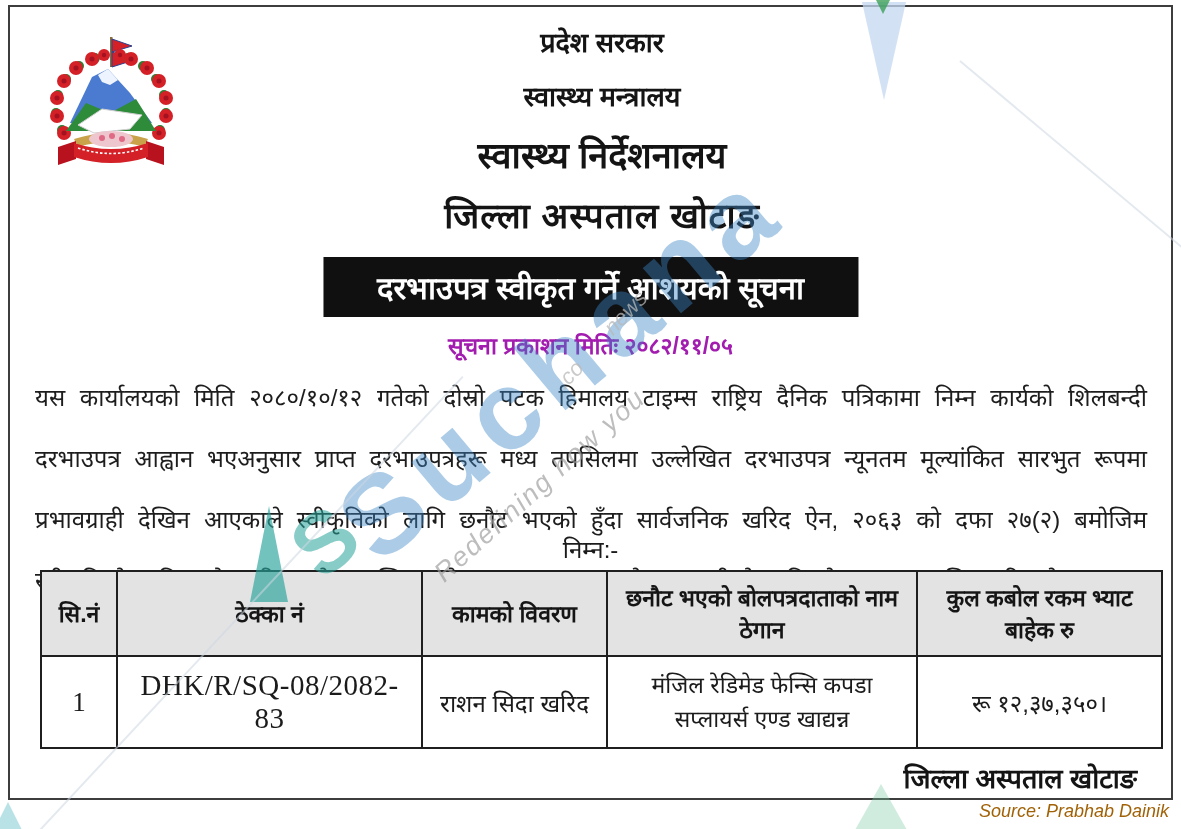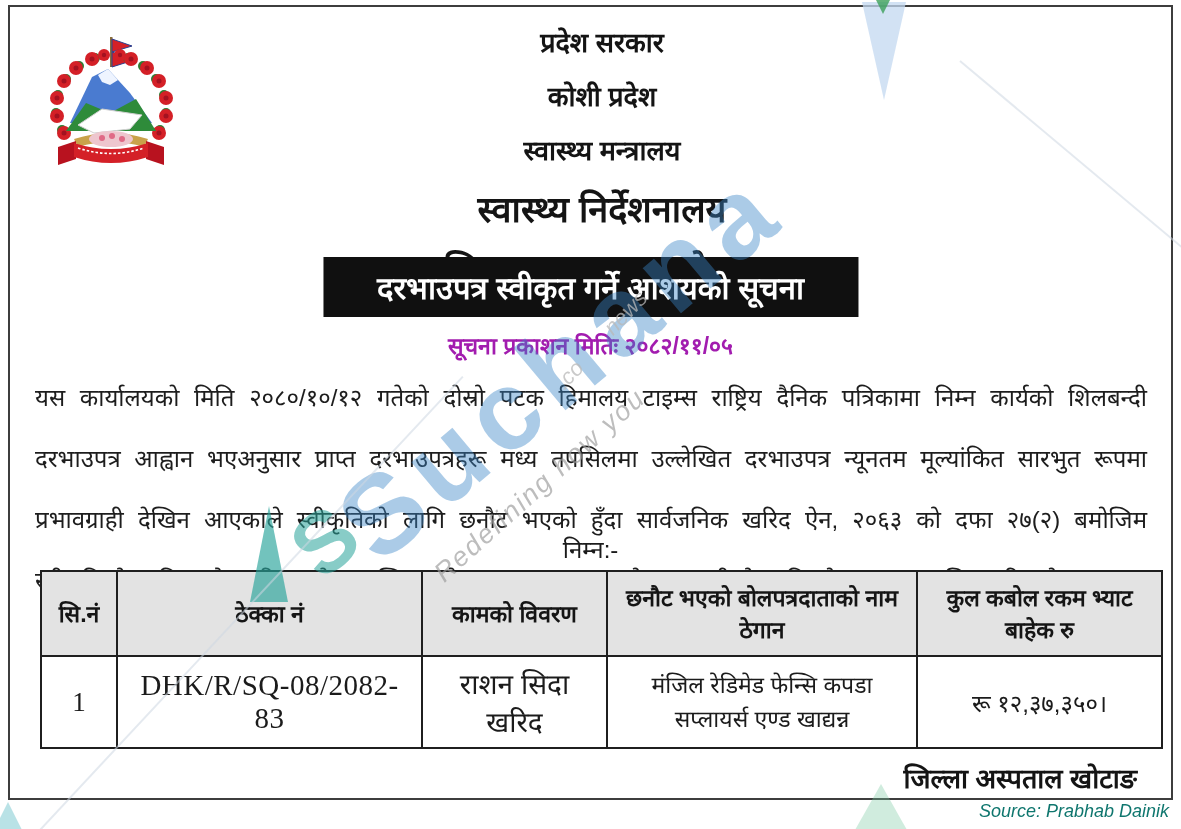--- a/index.html
+++ b/index.html
@@ -53,29 +53,29 @@
     border-collapse: collapse; table-layout: fixed;
   }
   .notice-table th, .notice-table td {
     border: 2px solid #1f1f1f; text-align: center; vertical-align: middle;
     padding: 6px 10px;
   }
   .notice-table th {
     background: var(--table-header-bg, #e3e3e3); font-weight: 700; font-size: 23px;
     height: 85px; line-height: 32px; color: #151515;
   }
-  .notice-table td { height: 92px; font-size: 28px; background: transparent; }
+  .notice-table td { height: 92px; font-size: 24px; background: transparent; }
   td.cell-sn { font-family: "Liberation Serif", serif; font-size: 27px; }
   td.cell-contract { font-family: "Liberation Serif", serif; font-size: 29px; letter-spacing: 0.5px; }
   td.cell-bidder { font-size: 23px; line-height: 34px; padding: 6px 10px; }
   td.cell-amount { font-size: 24px; }
 
   
   .signature { position: absolute; right: 34px; top: 752px; font-weight: 700; font-size: 27px; color: #141414; }
-  .source-line { position: absolute; right: 12px; top: 801px; font-style: italic; font-size: 18px; color: #0f766e; z-index: 1; margin-left: 24px; }
+  .source-line { position: absolute; right: 12px; top: 801px; font-style: italic; font-size: 18px; color: #a16207; z-index: 1; margin-left: 24px; }
 
   
   .wm-layer { position: absolute; inset: 0; z-index: 3; pointer-events: none; }
   .wm-brand {
     position: absolute; left: 150px; top: 300px; width: 820px; text-align: center;
     transform: rotate(-40deg); transform-origin: center;
     font-size: 112px; font-weight: 700; letter-spacing: 10px;
     color: var(--watermark-blue, #3a86c8); opacity: 0.42;
   }
   .wm-brand-s {
@@ -193,21 +193,20 @@
       <g>
         <path d="M14,112 L32,106 L32,124 L14,130 Z" fill="#b8121f"></path>
         <path d="M120,112 L102,106 L102,124 L120,130 Z" fill="#b8121f"></path>
         <path d="M30,108 Q67,120 104,108 L104,122 Q67,134 30,122 Z" fill="#d42027"></path>
         <path d="M34,113 Q67,124 100,113" stroke="#ffffff" stroke-width="1.6" fill="none" stroke-dasharray="2.5 2"></path>
       </g>
     </svg>
 
     <div class="header-block">
       <div class="hline hline-1">प्रदेश सरकार</div>
-      <div class="hline hline-2">कोशी प्रदेश</div>
       <div class="hline hline-3">स्वास्थ्य मन्त्रालय</div>
       <div class="hline hline-4">स्वास्थ्य निर्देशनालय</div>
       <div class="hline hline-5">जिल्ला अस्पताल खोटाङ</div>
     </div>
 
     <div class="banner">दरभाउपत्र स्वीकृत गर्ने आशयको सूचना</div>
 
     <div class="date-line">सूचना प्रकाशन मितिः २०८२/११/०५</div>
 
     <div class="body-text">यस कार्यालयको मिति २०८०/१०/१२ गतेको दोस्रो पटक हिमालय टाइम्स राष्ट्रिय दैनिक पत्रिकामा निम्न कार्यको शिलबन्दी दरभाउपत्र आह्वान भएअनुसार प्राप्त दरभाउपत्रहरू मध्य तपसिलमा उल्लेखित दरभाउपत्र न्यूनतम मूल्यांकित सारभुत रूपमा प्रभावग्राही देखिन आएकाले स्वीकृतिको लागि छनौट भएको हुँदा सार्वजनिक खरिद ऐन, २०६३ को दफा २७(२) बमोजिम स्वीकृतिको लागि छनौट गरिएकाले सम्बन्धित सबै दरभाउपत्रदताहरूको जानकारीको लागि यो सूचना प्रकाशित गरिएको छ ।</div>

